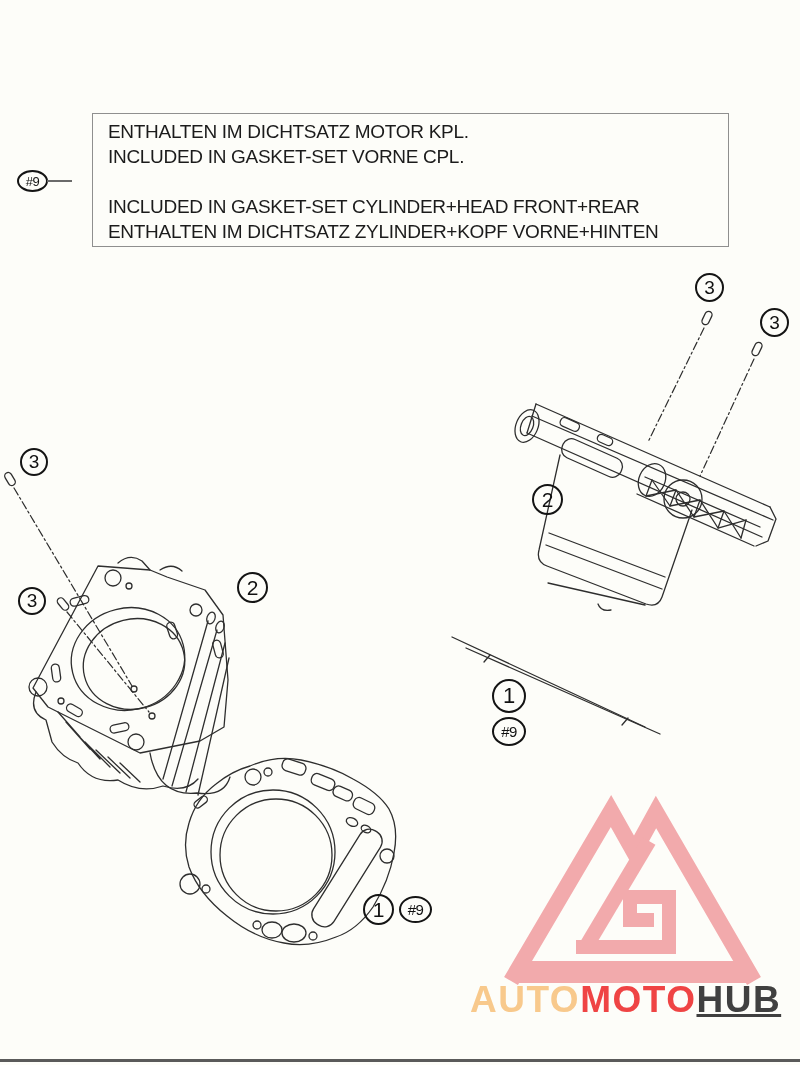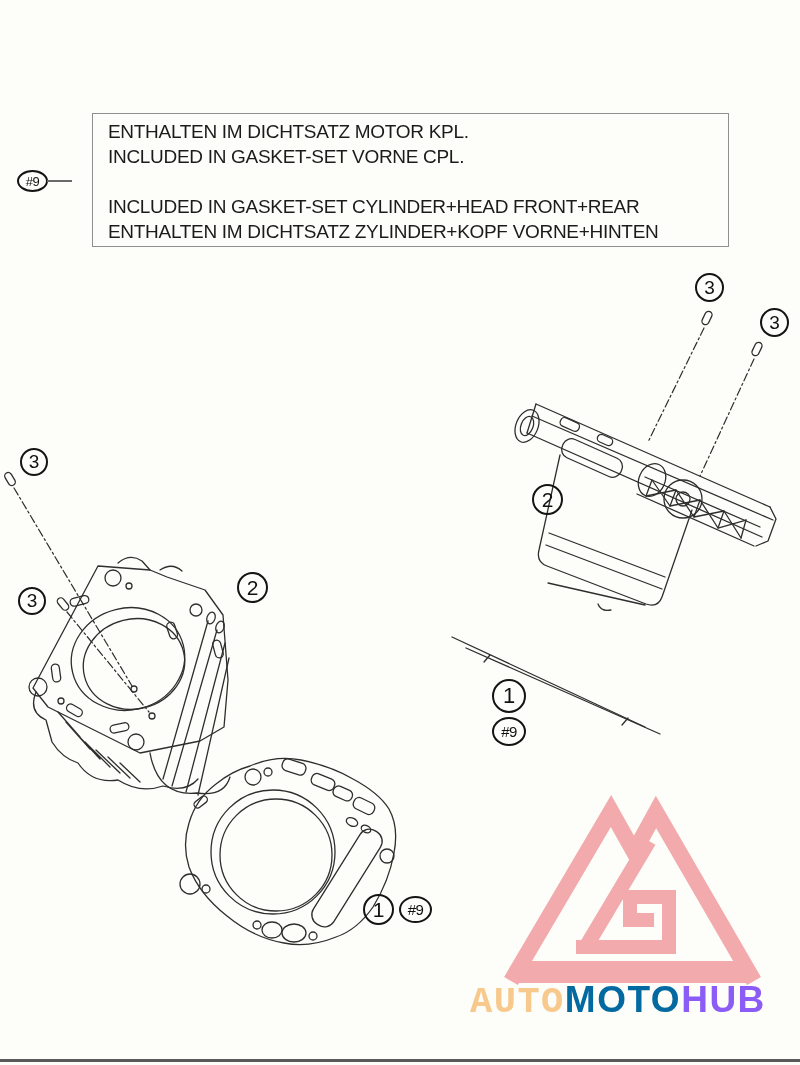--- a/index.html
+++ b/index.html
@@ -158,17 +158,17 @@
   <div class="callout" style="left:532px;top:484px;width:31px;height:31px;font-size:21px;">2</div>
   <div class="callout" style="left:20px;top:448px;width:28px;height:28px;font-size:19px;">3</div>
   <div class="callout" style="left:18px;top:587px;width:28px;height:28px;font-size:19px;">3</div>
   <div class="callout" style="left:237px;top:572px;width:31px;height:31px;font-size:21px;">2</div>
   <div class="callout" style="left:492px;top:679px;width:34px;height:34px;font-size:22px;">1</div>
   <div class="ref-badge" style="left:492px;top:717px;width:34px;height:29px;font-size:15px;border-width:2.5px;">#9</div>
   <div class="callout" style="left:363px;top:894px;width:31px;height:31px;font-size:21px;">1</div>
   <div class="ref-badge" style="left:399px;top:896px;width:33px;height:27px;font-size:15px;border-width:2.5px;">#9</div>
 
   <div class="watermark-text">
-    <span style="color: rgb(248, 201, 140); font-family: Liberation Mono, monospace;">AUTO</span><span style="color: #0369a1;">MOTO</span><span style="color: #8b5cf6;">HUB</span>
+    <span style="color: rgb(248, 201, 140);">AUTO</span><span style="color: #ef4444;">MOTO</span><span style="color: #404040; text-decoration: underline;">HUB</span>
   </div>
 
   <div class="bottom-rule" style="background: rgb(90, 90, 90);"></div>
 </div>
 
 </body></html>

